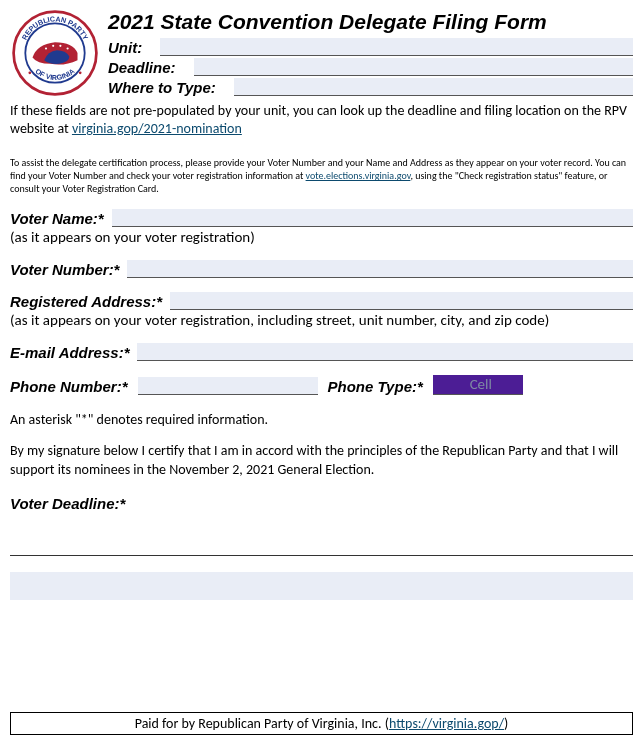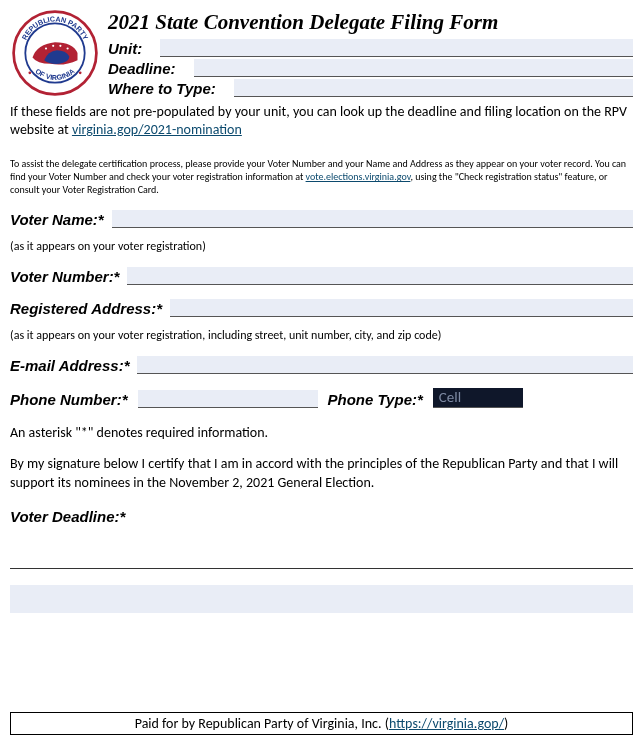--- a/index.html
+++ b/index.html
@@ -18,21 +18,21 @@
     gap: 8px;
     margin-bottom: 4px;
   }
   .logo {
     width: 90px;
     height: 90px;
     flex-shrink: 0;
   }
   .header-text { flex: 1; padding-top: 2px; }
   h1 {
-    font-family: Liberation Serif, serif;
+    font-family: Liberation Sans, sans-serif;
     font-weight: 900;
     font-size: 21px;
     font-style: italic;
     margin-bottom: 4px;
   }
   .row {
     display: flex;
     align-items: flex-end;
     margin-bottom: 2px;
     gap: 18px;
@@ -68,44 +68,45 @@
     margin-top: 14px;
   }
   .field-lbl {
     font-family: "Arial Black", Arial, sans-serif;
     font-weight: 900;
     font-style: italic;
     font-size: 15px;
     white-space: nowrap;
   }
   .sub {
-    font-size: 12px;
+    font-size: 15px;
     color: #000;
-    margin-top: 11px;
+    margin-top: 1px;
   }
   .phone-row {
     display: flex;
     align-items: flex-end;
     gap: 10px;
     margin-top: 14px;
   }
   .phone-line {
     flex: 0 0 180px;
     border-bottom: 1px solid #555;
     background: #e9edf6;
     height: 18px;
   }
   .ptype-val {
     flex: 0 0 90px;
-    background: #0f172a;
+    background: #4c1d95;
     border-bottom: 1px solid #555;
     height: 20px;
     color: #7e8aa3;
     font-size: 15px;
     padding-left: 6px;
+    text-align: center;
   }
   .asterisk-note {
     font-size: 14px;
     margin-top: 16px;
   }
   .cert {
     font-size: 14px;
     line-height: 1.3;
     margin-top: 14px;
   }

